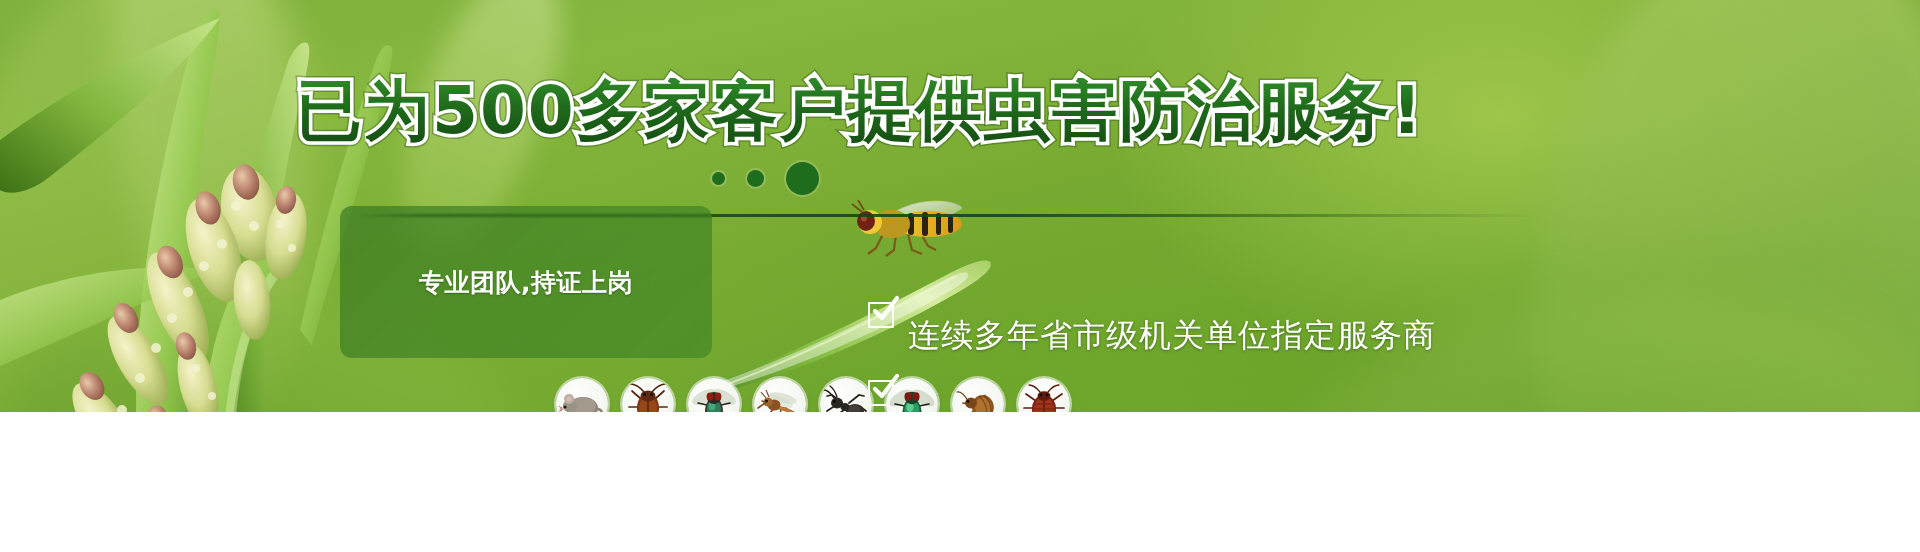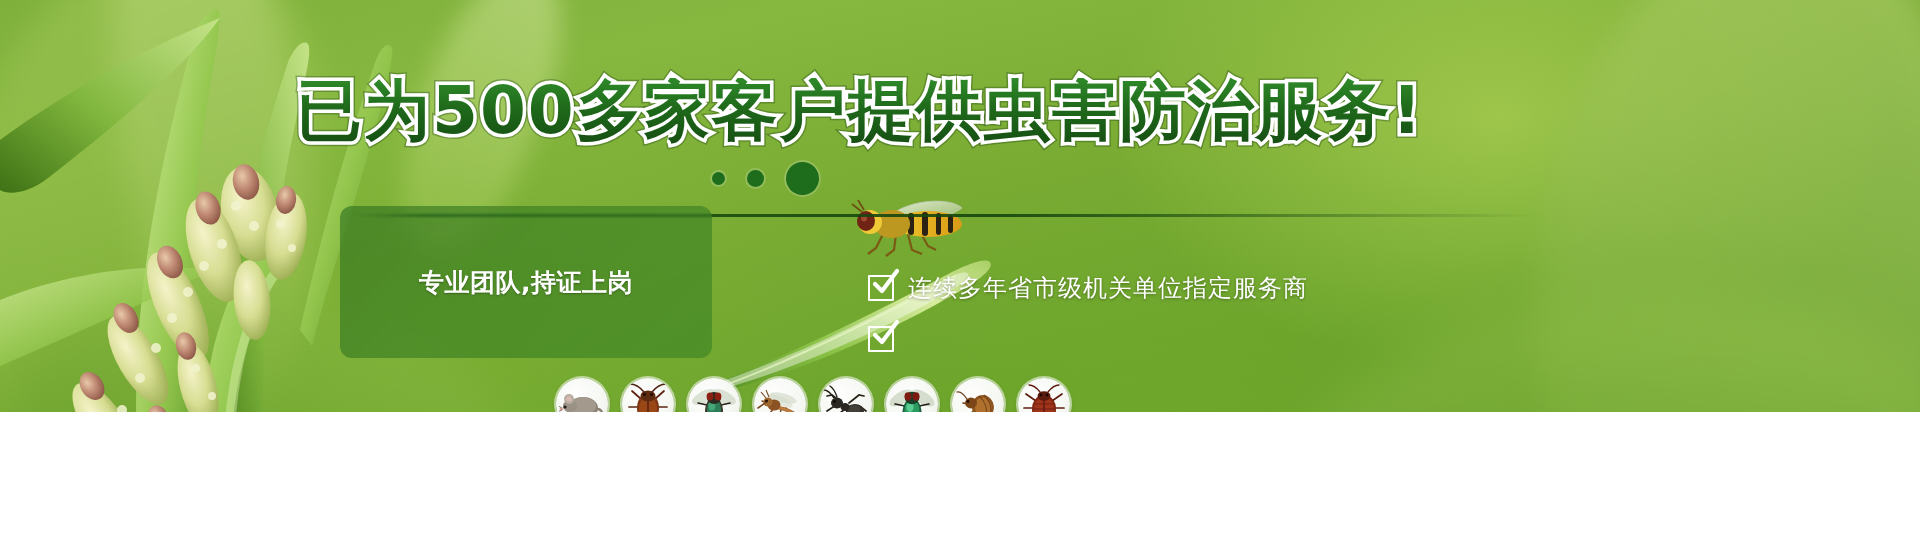--- a/index.html
+++ b/index.html
@@ -98,24 +98,25 @@
   #bullets { position:absolute; left:868px; top:272px; display:flex; flex-direction:column; gap:22px; }
   #bullets .row { display:flex; align-items:center; gap:14px; }
   #bullets .cbox { width:26px; height:26px; flex:0 0 26px; position:relative; }
   #bullets .cbox .sq {
     position:absolute; inset:0; border:2.5px solid #ffffff; border-radius:1px;
   }
   #bullets .cbox .tick {
     position:absolute; left:2px; top:-7px; width:30px; height:30px;
   }
   #bullets .btxt {
-    color:#ffffff; font-size:24px; font-weight:normal; white-space:nowrap;
+    color:#ffffff; font-size:32px; font-weight:normal; white-space:nowrap;
     font-family:Liberation Sans, sans-serif;
     text-shadow:0 1px 3px rgba(0,0,0,.35);
     letter-spacing:1px;
+    margin-top:42px;
   }
 
   
   #pests { position:absolute; left:556px; top:378px; display:flex; gap:14px; align-items:center; }
   .pest {
     width:52px; height:52px; border-radius:50%;
     background:radial-gradient(circle at 40% 35%, #ffffff 0%, #f4f7f1 62%, #e2eadc 100%);
     box-shadow:0 0 0 2px rgba(255,255,255,.55), 0 2px 5px rgba(0,0,0,.22);
     display:flex; align-items:center; justify-content:center; overflow:hidden;
     position:relative;

